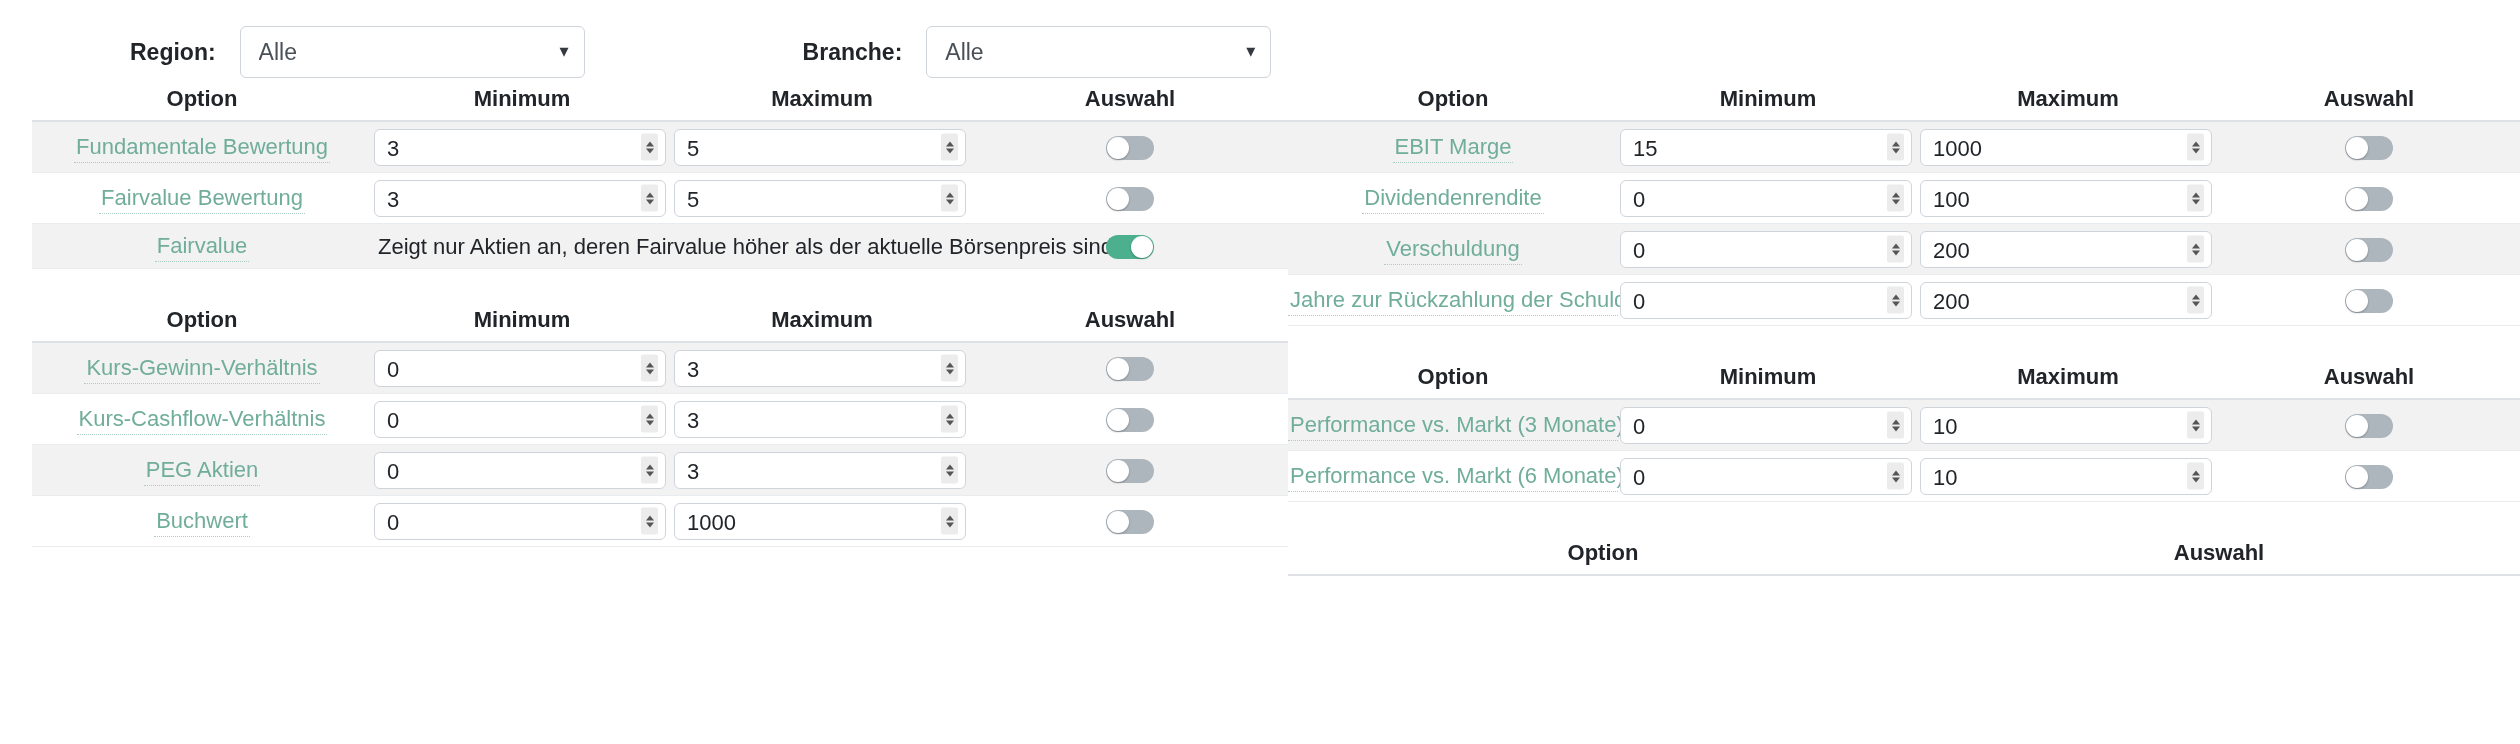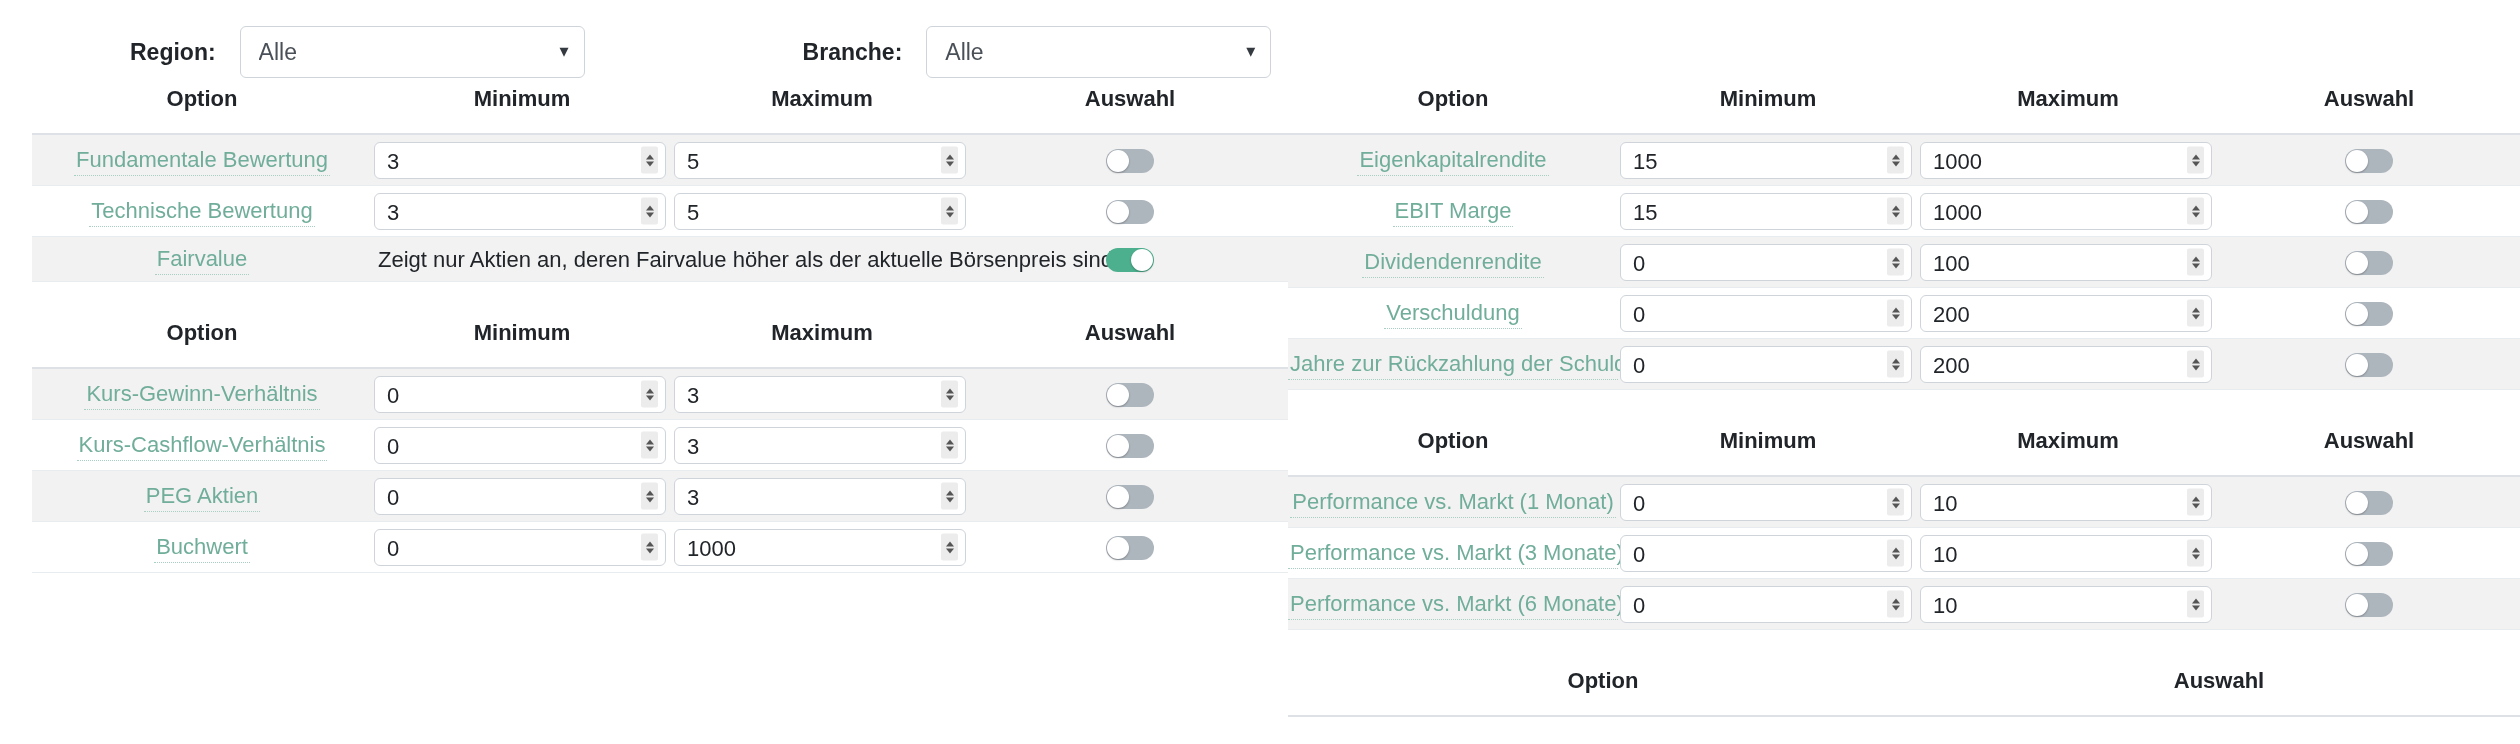--- a/index.html
+++ b/index.html
@@ -80,21 +80,21 @@
   table.opt-table {
     border-collapse: collapse;
     width: 100%;
     table-layout: fixed;
   }
   table.opt-table th {
     font-size: 22px;
     font-weight: bold;
     color: #212529;
     text-align: center;
-    padding: 10px 6px 21px 6px;
+    padding: 10px 6px 8px 6px;
     border-bottom: 2px solid #dee2e6;
     background: #fff;
     white-space: nowrap;
   }
   table.opt-table td {
     padding: 0;
     border-bottom: 1px solid #e9ecef;
     vertical-align: middle;
     height: 44px;
   }
@@ -265,21 +265,21 @@
                   <span class="spin">
                     <span class="car up"></span>
                     <span class="car dn"></span>
                   </span>
                 </span>
               </td>
               <td class="tgl-cell"><span class="toggle"><span class="knob"></span></span></td>
             </tr>
             <tr>
               <td>
-                <span class="opt-label">Technische Bewertung</span>
+                <span class="opt-label">Fairvalue Bewertung</span>
               </td>
               <td class="num-cell">
                 <span class="numwrap">
                   <input class="numval" type="text" value="3" style="">
                   <span class="spin">
                     <span class="car up"></span>
                     <span class="car dn"></span>
                   </span>
                 </span>
               </td>
@@ -436,44 +436,20 @@
           <tr>
             <th>Option</th>
             <th>Minimum</th>
             <th>Maximum</th>
             <th>Auswahl</th>
           </tr>
         </thead>
         <tbody>
             <tr>
               <td>
-                <span class="opt-label">Eigenkapitalrendite</span>
-              </td>
-              <td class="num-cell">
-                <span class="numwrap">
-                  <input class="numval" type="text" value="15" style="">
-                  <span class="spin">
-                    <span class="car up"></span>
-                    <span class="car dn"></span>
-                  </span>
-                </span>
-              </td>
-              <td class="num-cell">
-                <span class="numwrap">
-                  <input class="numval" type="text" value="1000" style="">
-                  <span class="spin">
-                    <span class="car up"></span>
-                    <span class="car dn"></span>
-                  </span>
-                </span>
-              </td>
-              <td class="tgl-cell"><span class="toggle"><span class="knob"></span></span></td>
-            </tr>
-            <tr>
-              <td>
                 <span class="opt-label">EBIT Marge</span>
               </td>
               <td class="num-cell">
                 <span class="numwrap">
                   <input class="numval" type="text" value="15" style="">
                   <span class="spin">
                     <span class="car up"></span>
                     <span class="car dn"></span>
                   </span>
                 </span>
@@ -577,44 +553,20 @@
           <tr>
             <th>Option</th>
             <th>Minimum</th>
             <th>Maximum</th>
             <th>Auswahl</th>
           </tr>
         </thead>
         <tbody>
             <tr>
               <td>
-                <span class="opt-label">Performance vs. Markt (1 Monat)</span>
-              </td>
-              <td class="num-cell">
-                <span class="numwrap">
-                  <input class="numval" type="text" value="0" style="">
-                  <span class="spin">
-                    <span class="car up"></span>
-                    <span class="car dn"></span>
-                  </span>
-                </span>
-              </td>
-              <td class="num-cell">
-                <span class="numwrap">
-                  <input class="numval" type="text" value="10" style="">
-                  <span class="spin">
-                    <span class="car up"></span>
-                    <span class="car dn"></span>
-                  </span>
-                </span>
-              </td>
-              <td class="tgl-cell"><span class="toggle"><span class="knob"></span></span></td>
-            </tr>
-            <tr>
-              <td>
                 <span class="opt-label">Performance vs. Markt (3 Monate)</span>
               </td>
               <td class="num-cell">
                 <span class="numwrap">
                   <input class="numval" type="text" value="0" style="">
                   <span class="spin">
                     <span class="car up"></span>
                     <span class="car dn"></span>
                   </span>
                 </span>

